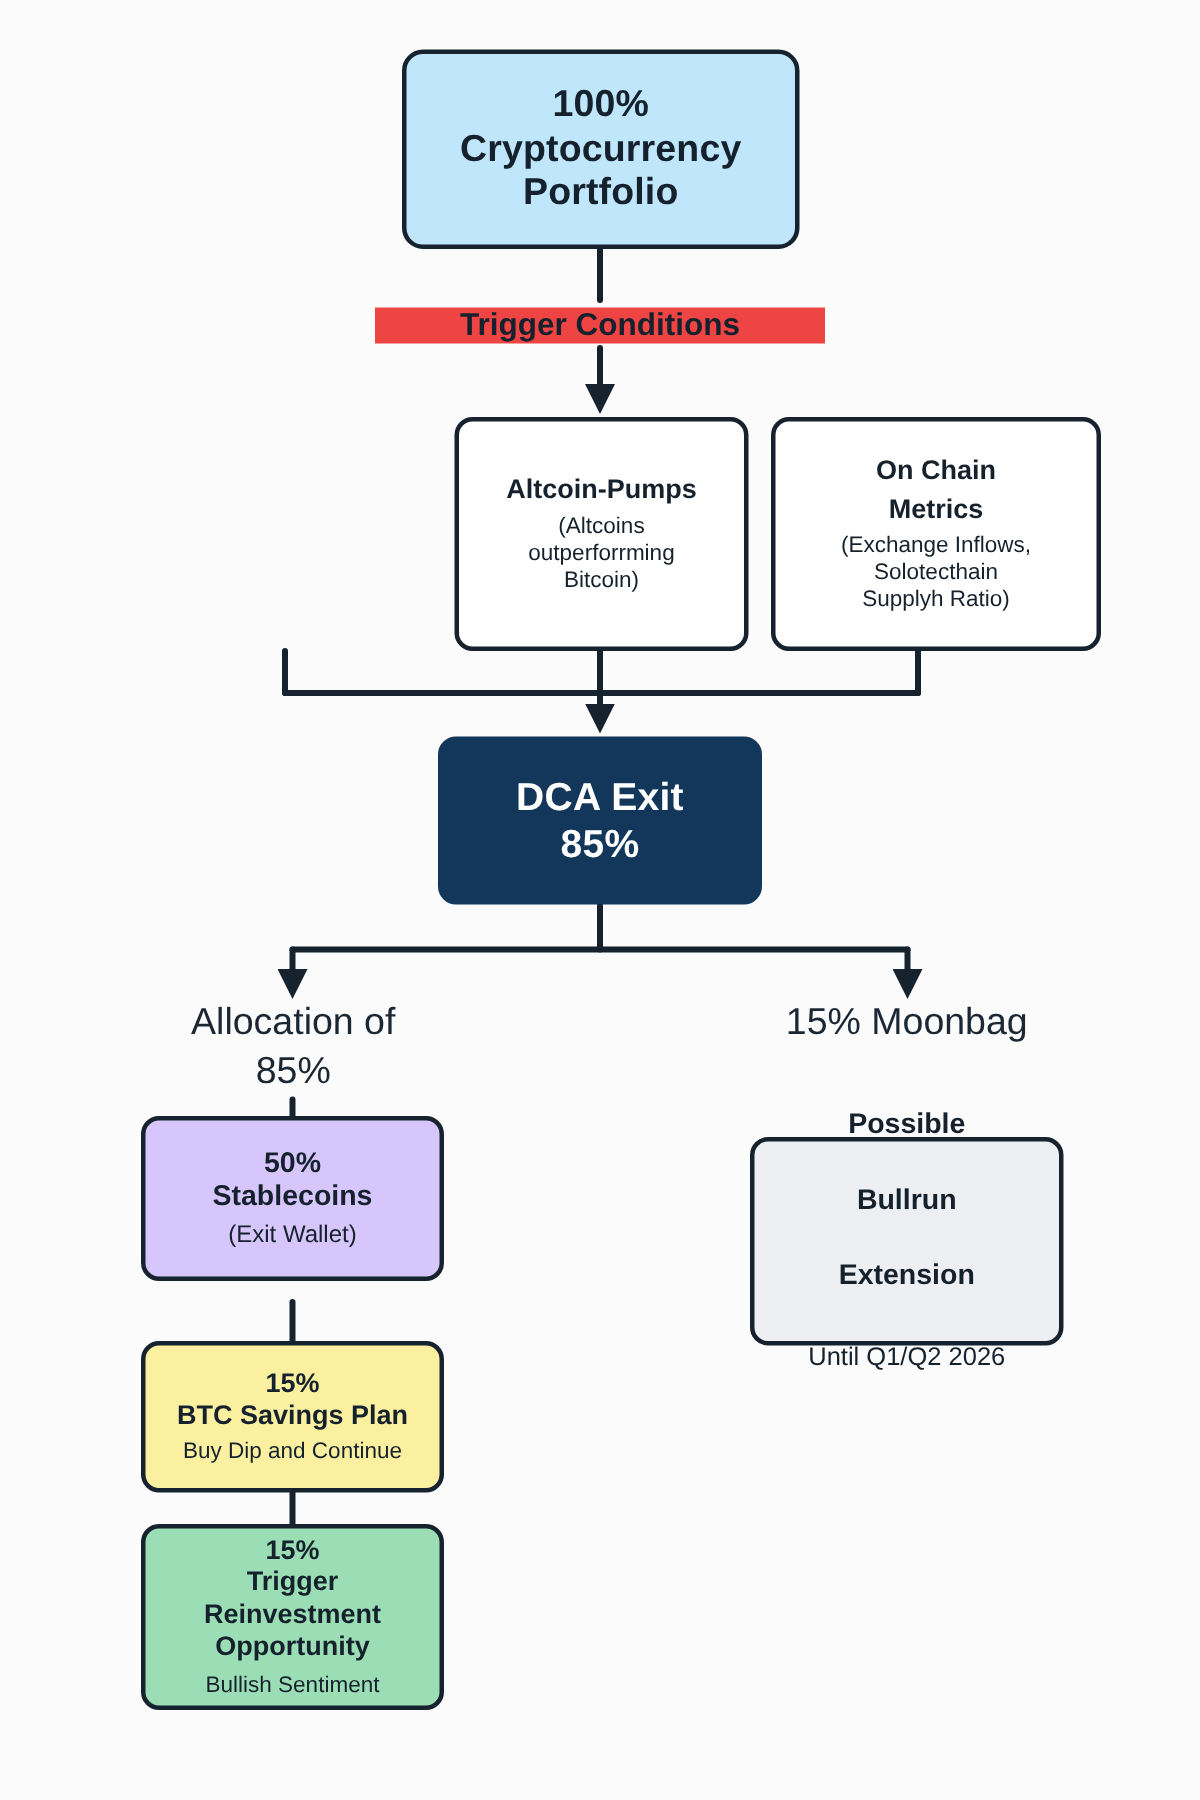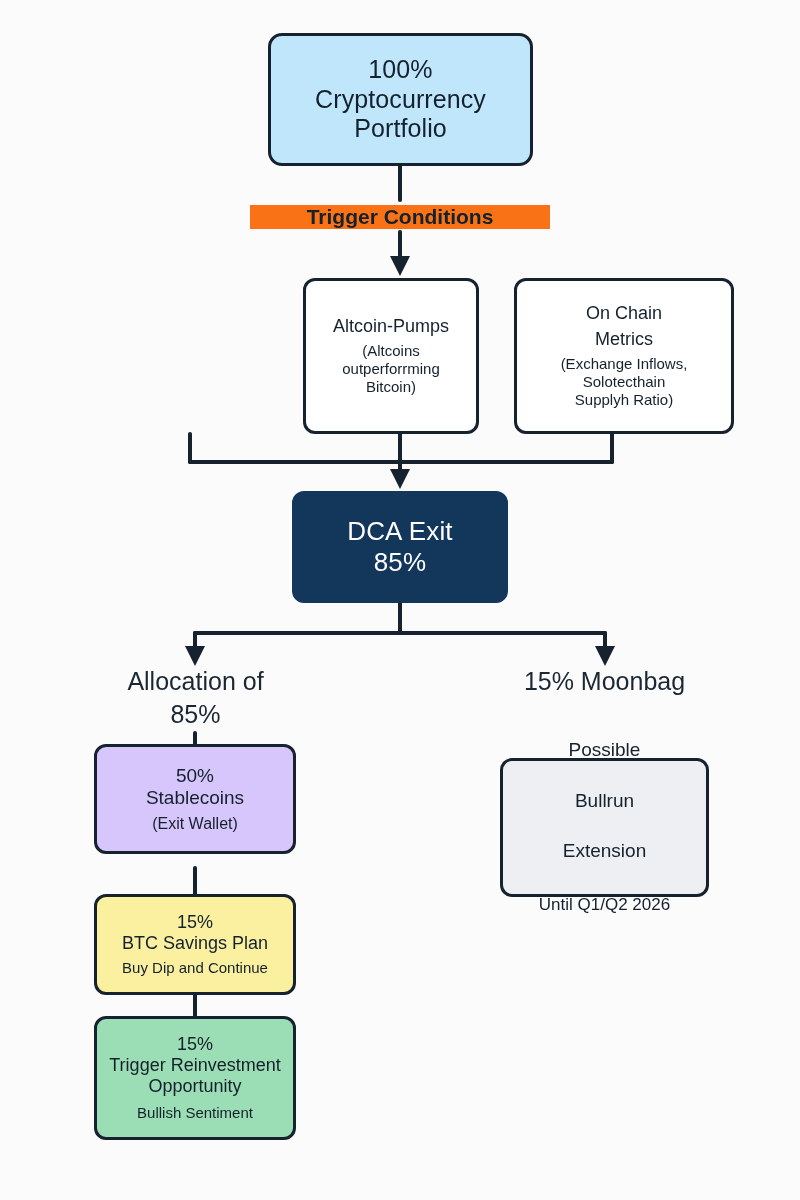--- a/index.html
+++ b/index.html
@@ -38,39 +38,39 @@
     flex-direction: column;
     align-items: center;
     justify-content: center;
     text-align: center;
     color: #15212d;
     background: #ffffff;
     padding: 6px 8px;
   }
 
   .node .ttl {
-    font-weight: normal;
+    font-weight: bold;
     line-height: 1.18;
   }
   .node .sub {
     font-weight: normal;
     line-height: 1.2;
   }
 
   
   #node-portfolio {
     left: 268px; top: 33px;
     width: 265px; height: 133px;
     background: #bfe6fb;
     border-radius: 14px;
   }
   #node-portfolio .ttl { font-size: 25px; letter-spacing: .1px; }
 
   #node-riskon   { left: 92px;  top: 278px; width: 196px; height: 156px; }
-  #node-altcoin  { left: 303px; top: 278px; width: 176px; height: 156px; }
+  #node-altcoin  { left: 303px; top: 278px; width: 196px; height: 156px; }
   #node-onchain  { left: 514px; top: 278px; width: 220px; height: 156px; text-align: center; }
 
   .trig .ttl { font-size: 18px; margin-bottom: 5px; }
   .trig .sub { font-size: 15px; }
 
   #node-dca {
     left: 292px; top: 491px;
     width: 216px; height: 112px;
     background: #12375a;
     border-color: #12375a;
@@ -128,21 +128,21 @@
   
   #edge-trigger {
     position: absolute;
     z-index: 2;
     left: 250px; top: 205px;
     width: 300px;
     text-align: center;
     font-size: 21px;
     font-weight: bold;
     color: #15212d;
-    background: #f97316;
+    background: #ef4444;
     padding: 0 6px;
   }
 </style>
 </head>
 <body>
 
 <div id="canvas">
 
   <svg id="wires" viewBox="0 0 800 1200" xmlns="http://www.w3.org/2000/svg">
     <defs>

